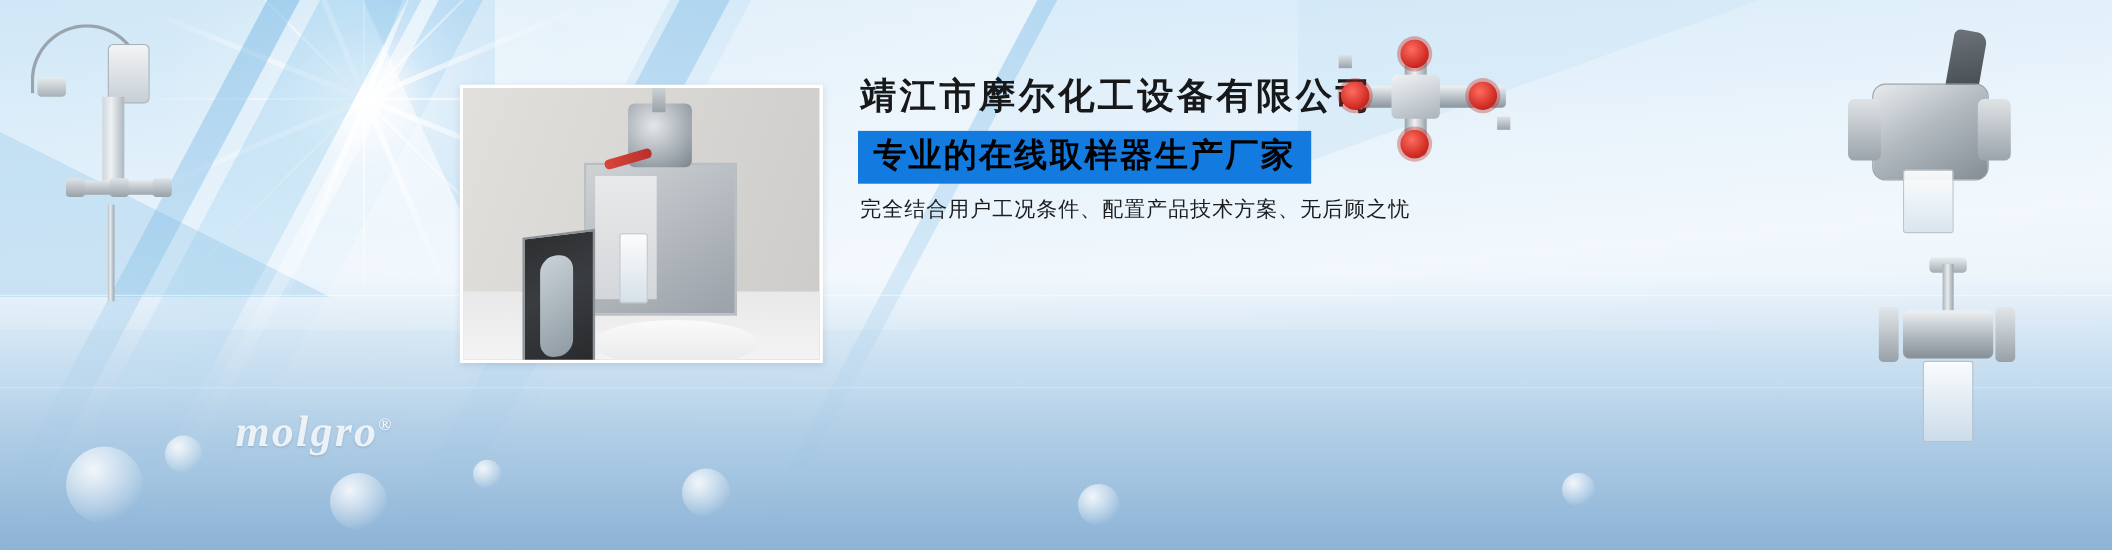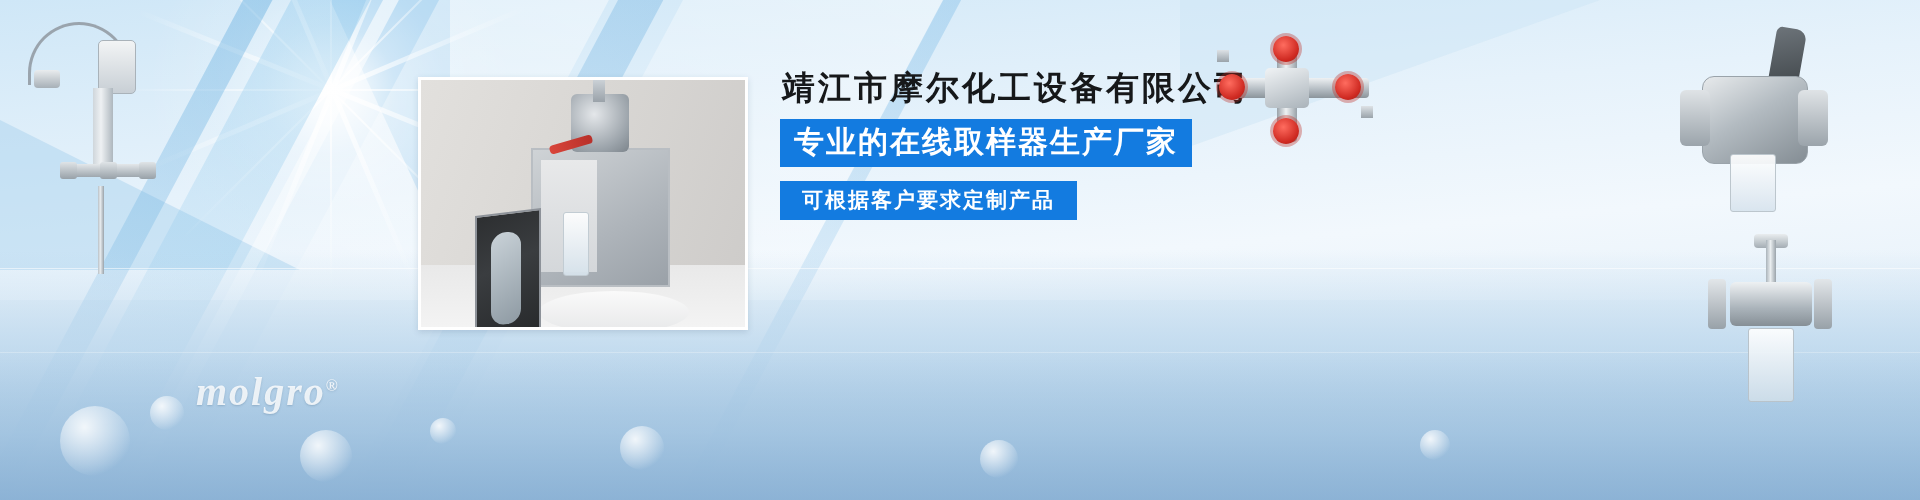--- a/index.html
+++ b/index.html
@@ -111,21 +111,21 @@
   .text-block{position:absolute;left:780px;top:72px;width:620px;}
 
   .company-name{
     font-family:"Liberation Serif","DejaVu Serif",serif;
     font-size:33px;font-weight:700;color:#16181a;
     letter-spacing:3px;white-space:nowrap;line-height:1;
     margin:0 0 14px 2px;
   }
 
   .hl-blue{
-    display:inline-block;background:#137be0;color:#ffffff;
+    display:inline-block;background:#137be0;color:#000000;
     font-weight:700;white-space:nowrap;
   }
   .tagline{
     font-size:30px;letter-spacing:2px;line-height:1;
     padding:8px 14px 10px 14px;margin-bottom:14px;
   }
 
   .desc{
     font-size:19px;color:#1b1d1f;letter-spacing:1px;line-height:1;
     white-space:nowrap;margin:0 0 14px 2px;font-weight:400;
@@ -181,21 +181,21 @@
   
   .small-valve{left:1700px;top:240px;width:150px;height:170px;}
   .sv-stem{position:absolute;left:66px;top:0;width:10px;height:46px;background:linear-gradient(90deg,#aab3ba,#e9edef 45%,#9aa3aa);}
   .sv-cap{position:absolute;left:54px;top:-6px;width:34px;height:14px;border-radius:4px;background:linear-gradient(180deg,#e9edef,#a4adb4);}
   .sv-body{position:absolute;left:30px;top:42px;width:82px;height:44px;border-radius:6px;background:linear-gradient(180deg,#eef1f3,#aab3ba 60%,#868f96);}
   .sv-flg{position:absolute;width:18px;height:50px;border-radius:4px;background:linear-gradient(180deg,#e2e6e9,#98a1a8);top:39px;}
   .sv-tube{position:absolute;left:48px;top:88px;width:44px;height:72px;border-radius:3px;background:linear-gradient(180deg,rgba(255,255,255,.9),rgba(205,221,233,.95));border:1px solid #b9c3ca;}
 
   
   .watermark{
-    position:absolute;left:196px;top:368px;
+    position:absolute;left:214px;top:368px;
     font-family:"Liberation Serif","DejaVu Serif",serif;
     font-style:italic;font-weight:700;font-size:40px;
     color:rgba(255,255,255,.82);letter-spacing:2px;
     text-shadow:0 1px 2px rgba(90,120,150,.35);
     white-space:nowrap;
   }
   .watermark sup{font-size:16px;vertical-align:super;font-style:normal;}
 </style>
 </head>
 <body>
@@ -279,22 +279,22 @@
     <div class="ph-stem"></div>
     <div class="ph-handle"></div>
   </div>
 
   <div class="text-block">
 
     <div class="company-name">靖江市摩尔化工设备有限公司</div>
 
     <div class="hl-blue tagline">专业的在线取样器生产厂家</div>
 
-
-    <div class="hl-blue custom">可根据客户要求定制产品</div>
+    <div class="desc">完全结合用户工况条件、配置产品技术方案、无后顾之忧</div>
+
 
   </div>
 
   <div class="prod red-manifold">
     <div class="rm-pipe-h"></div>
     <div class="rm-pipe-v"></div>
     <div class="rm-hub"></div>
     <div class="rm-wheel" style="left:4px;top:36px"></div>
     <div class="rm-wheel" style="left:120px;top:36px"></div>
     <div class="rm-wheel" style="left:58px;top:-2px"></div>

